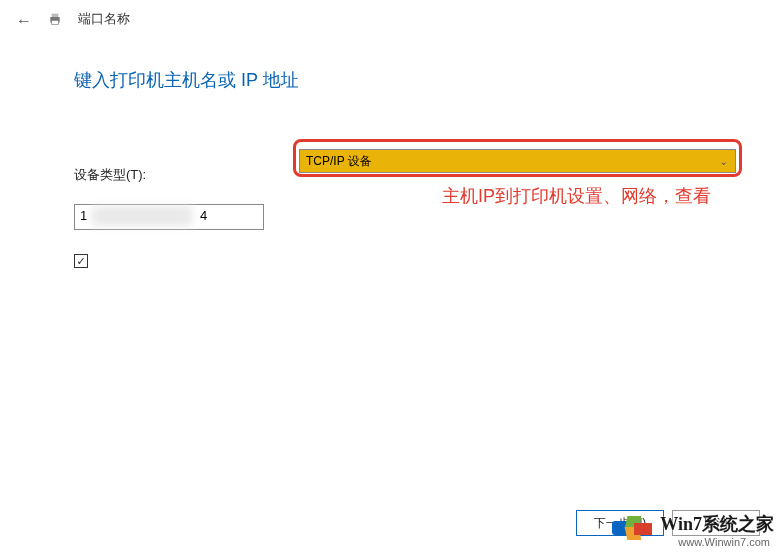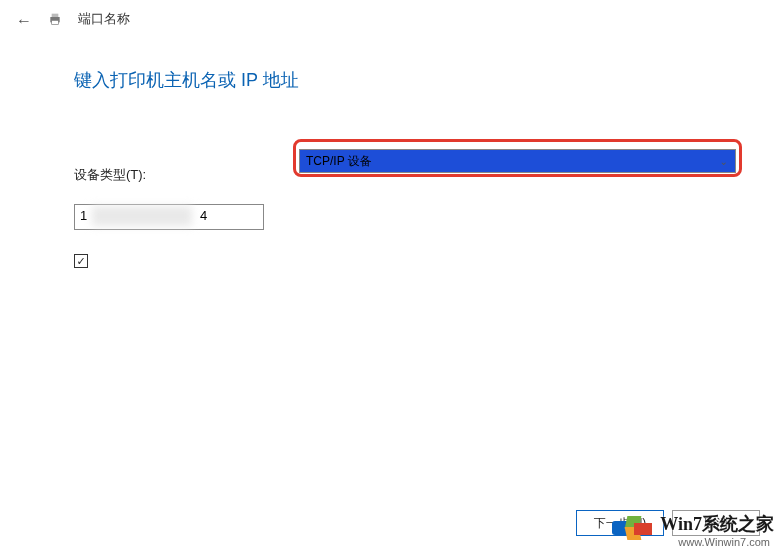--- a/index.html
+++ b/index.html
@@ -7,21 +7,21 @@
   .titlebar { display: flex; align-items: center; gap: 14px; padding: 10px 16px; color: #333; font-size: 13px; }
   .back-arrow { font-size: 16px; color: #555; cursor: pointer; }
   .printer-ico { width: 18px; height: 16px; position: relative; }
   .printer-ico svg { width: 100%; height: 100%; }
   .content { padding: 30px 48px 0 74px; }
   .heading { color: #0b63b3; font-size: 18px; font-weight: 400; margin-bottom: 46px; }
   .form-row { display: flex; align-items: center; margin-bottom: 20px; }
   .form-label { width: 225px; color: #222; font-size: 13px; margin-top: 28px; }
   .sel-wrap { position: relative; flex: 1; }
   .sel-outline { position: absolute; inset: -10px -6px -4px -6px; border: 3px solid #e23a2e; border-radius: 8px; pointer-events: none; }
-  .sel { width: 100%; height: 24px; border: 1px solid #888; background: #1d4ed8; font-size: 12px; padding: 0 6px; appearance: none; -webkit-appearance: none; }
+  .sel { width: 100%; height: 24px; border: 1px solid #888; background: #eab308; font-size: 12px; padding: 0 6px; appearance: none; -webkit-appearance: none; }
   .sel-caret { position: absolute; right: 8px; top: 50%; transform: translateY(-50%); font-size: 10px; color: #555; pointer-events: none; }
   .txt { flex: 1; max-width: 480px; height: 26px; border: 1px solid #888; font-size: 13px; padding: 0 6px; position: relative; }
   .input-wrap { position: relative; flex: 1; max-width: 480px; }
   .blur { position: absolute; background: #e9e9e9; filter: blur(4px); }
   .annot { position: absolute; color: #e23a2e; font-size: 18px; line-height: 1.4; font-weight: 400; }
   .check-row { display: flex; align-items: center; gap: 8px; font-size: 13px; color: #222; margin-top: 24px; }
   .chk { width: 14px; height: 14px; border: 1px solid #333; display: inline-flex; align-items: center; justify-content: center; font-size: 11px; cursor: pointer; }
   .footer { position: absolute; right: 24px; bottom: 16px; display: flex; gap: 8px; }
   .btn { min-width: 88px; height: 26px; border: 1px solid #0a64c2; background: #fff; font-size: 12px; color: #222; display: inline-flex; align-items: center; justify-content: center; cursor: pointer; }
   .btn.cancel { border-color: #999; font-family: Liberation Serif, serif; }
@@ -68,20 +68,21 @@
 
     <div class="form-row">
       <div class="input-wrap">
         <input class="txt" style="">
         <span style="position:absolute; left:6px; top:4px; font-size:13px;">1</span>
         <div class="blur" style="left:18px; top:2px; width:100px; height:20px;"></div>
         <span style="position:absolute; left:126px; top:4px; font-size:13px;">4</span>
       </div>
     </div>
 
+    <div class="annot" style="left:368px; top:46px; width:310px;">主机IP到打印机设置、网络，查看</div>
 
     <div class="check-row">
       <span class="chk">✓</span>
     </div>
   </div>
 </div>
 
 <div class="footer">
   <div class="btn">下一步(N)</div>
   <div class="btn cancel">取消</div>

